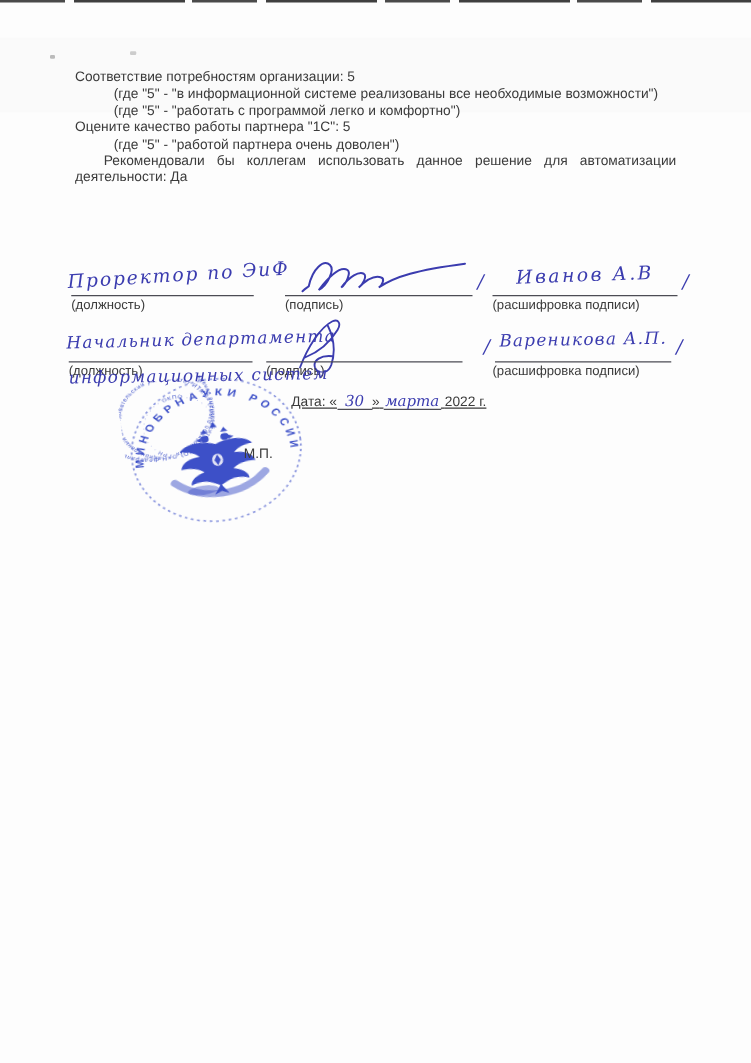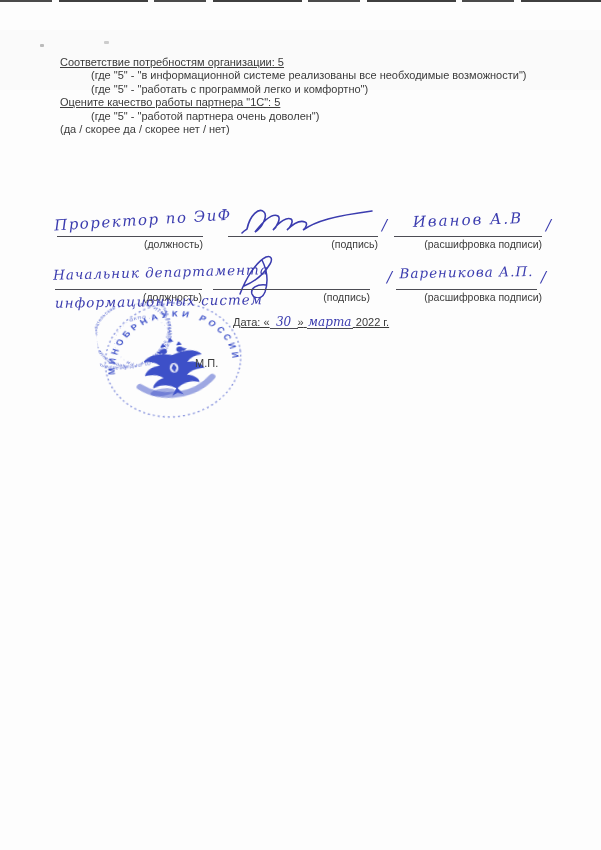--- a/index.html
+++ b/index.html
@@ -12,29 +12,29 @@
   .scan-topline{position:absolute;top:0;left:0;width:601px;height:2px;
     background:repeating-linear-gradient(90deg,#4a4a4a 0 52px,rgba(0,0,0,0) 52px 59px,#3f3f3f 59px 148px,rgba(0,0,0,0) 148px 154px);}
   .speck{position:absolute;background:#bdbdbd;border-radius:1px;}
   .speck.s1{left:40px;top:44px;width:4px;height:3px;}
   .speck.s2{left:104px;top:41px;width:5px;height:3px;background:#cfcfcf;}
   .scan-band{position:absolute;left:0;top:30px;width:601px;height:60px;background:rgba(120,120,120,0.02);}
 
   
   .doc-text{position:absolute;left:60px;top:56px;width:481px;font-size:11px;line-height:13.4px;}
   .doc-text p{margin:0;}
-  .q{margin-left:37px;text-decoration:underline;}
+  .q{margin-left:37px;}
   .note{margin-left:37px;text-indent:31px;text-align:justify;}
   .recommend{text-indent:23px;text-align:justify;}
   .recommend-note{margin-left:68px;}
 
   
   .u-line{position:absolute;height:1.2px;background:#4c4c54;}
 
-  .form-label{position:absolute;font-size:10.5px;color:#3b3b3b;text-align:right;line-height:11px;}
+  .form-label{position:absolute;font-size:10.5px;color:#3b3b3b;text-align:left;line-height:11px;}
 
   
   .hw{position:absolute;font-family:"DejaVu Serif","Liberation Serif",serif;
       font-style:italic;color:#3b3caf;white-space:nowrap;}
   .hw.pos1{left:54px;top:211px;font-size:15px;letter-spacing:1.5px;transform:rotate(-3.5deg);}
   .hw.name1{left:398px;top:211px;width:140px;text-align:center;font-size:15px;letter-spacing:2px;transform:rotate(-2deg);}
   .hw.pos2a{left:53px;top:264px;font-size:13.5px;letter-spacing:1px;transform:rotate(-1.5deg);}
   .hw.pos2b{left:55px;top:293px;font-size:13.5px;letter-spacing:1px;transform:rotate(-1deg);z-index:4;}
   .hw.name2{left:396px;top:264px;width:141px;text-align:center;font-size:13.5px;letter-spacing:1px;transform:rotate(-1deg);}
   .hw.slash{font-size:15px;color:#3b3caf;}
@@ -65,21 +65,21 @@
   <div class="speck s1"></div>
   <div class="speck s2"></div>
   <div class="scan-band"></div>
 
   <div class="doc-text">
     <p class="q">Соответствие потребностям организации: 5</p>
     <p class="note">(где "5" - "в информационной системе реализованы все необходимые возможности")</p>
     <p class="note">(где "5" - "работать с программой легко и комфортно")</p>
     <p class="q">Оцените качество работы партнера "1С": 5</p>
     <p class="note">(где "5" - "работой партнера очень доволен")</p>
-    <p class="recommend-note">(да / скорее да / скорее нет / нет)</p>
+    <p class="recommend">Рекомендовали бы коллегам использовать данное решение для автоматизации деятельности: Да</p>
   </div>
 
   <div class="hw pos1">Проректор по ЭиФ</div>
   <div class="u-line" style="left:57px;top:236px;width:146px;"></div>
   <div class="form-label" style="left:57px;top:239px;width:146px;">(должность)</div>
 
   <svg class="sig-svg sig1" viewBox="0 0 142 36" xmlns="http://www.w3.org/2000/svg">
     <path d="M6 30 C9 27 10 27 11 26 C14 12 23 4 28 9 C32 13 26 25 19 29 C29 16 37 10 42 13 C45 15 41 24 37 27 C44 18 51 14 55 16 C58 18 54 25 51 27 C58 20 64 17 69 19 C72 20 70 25 67 27 C80 18 98 13 136 8" fill="none" stroke="#3b3caf" stroke-width="1.6" stroke-linecap="round"></path>
   </svg>
   <div class="u-line" style="left:228px;top:236px;width:150px;"></div>

